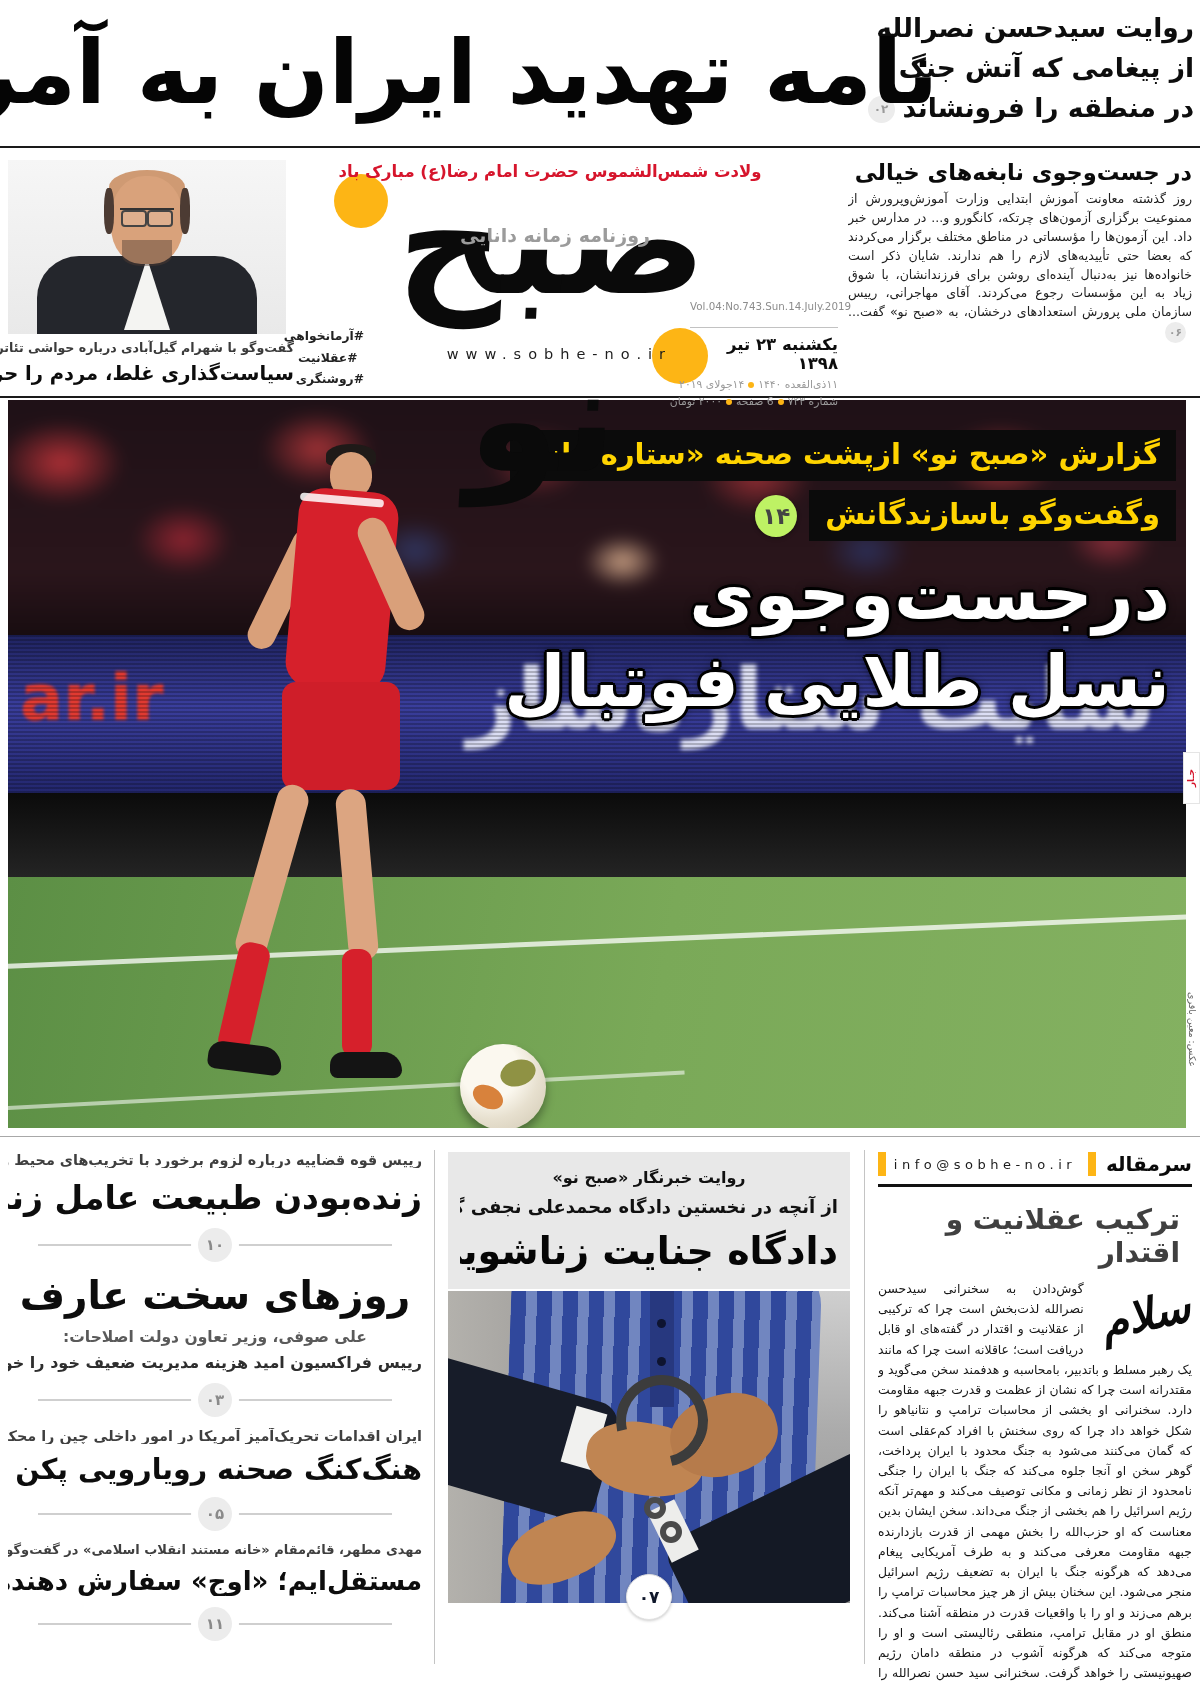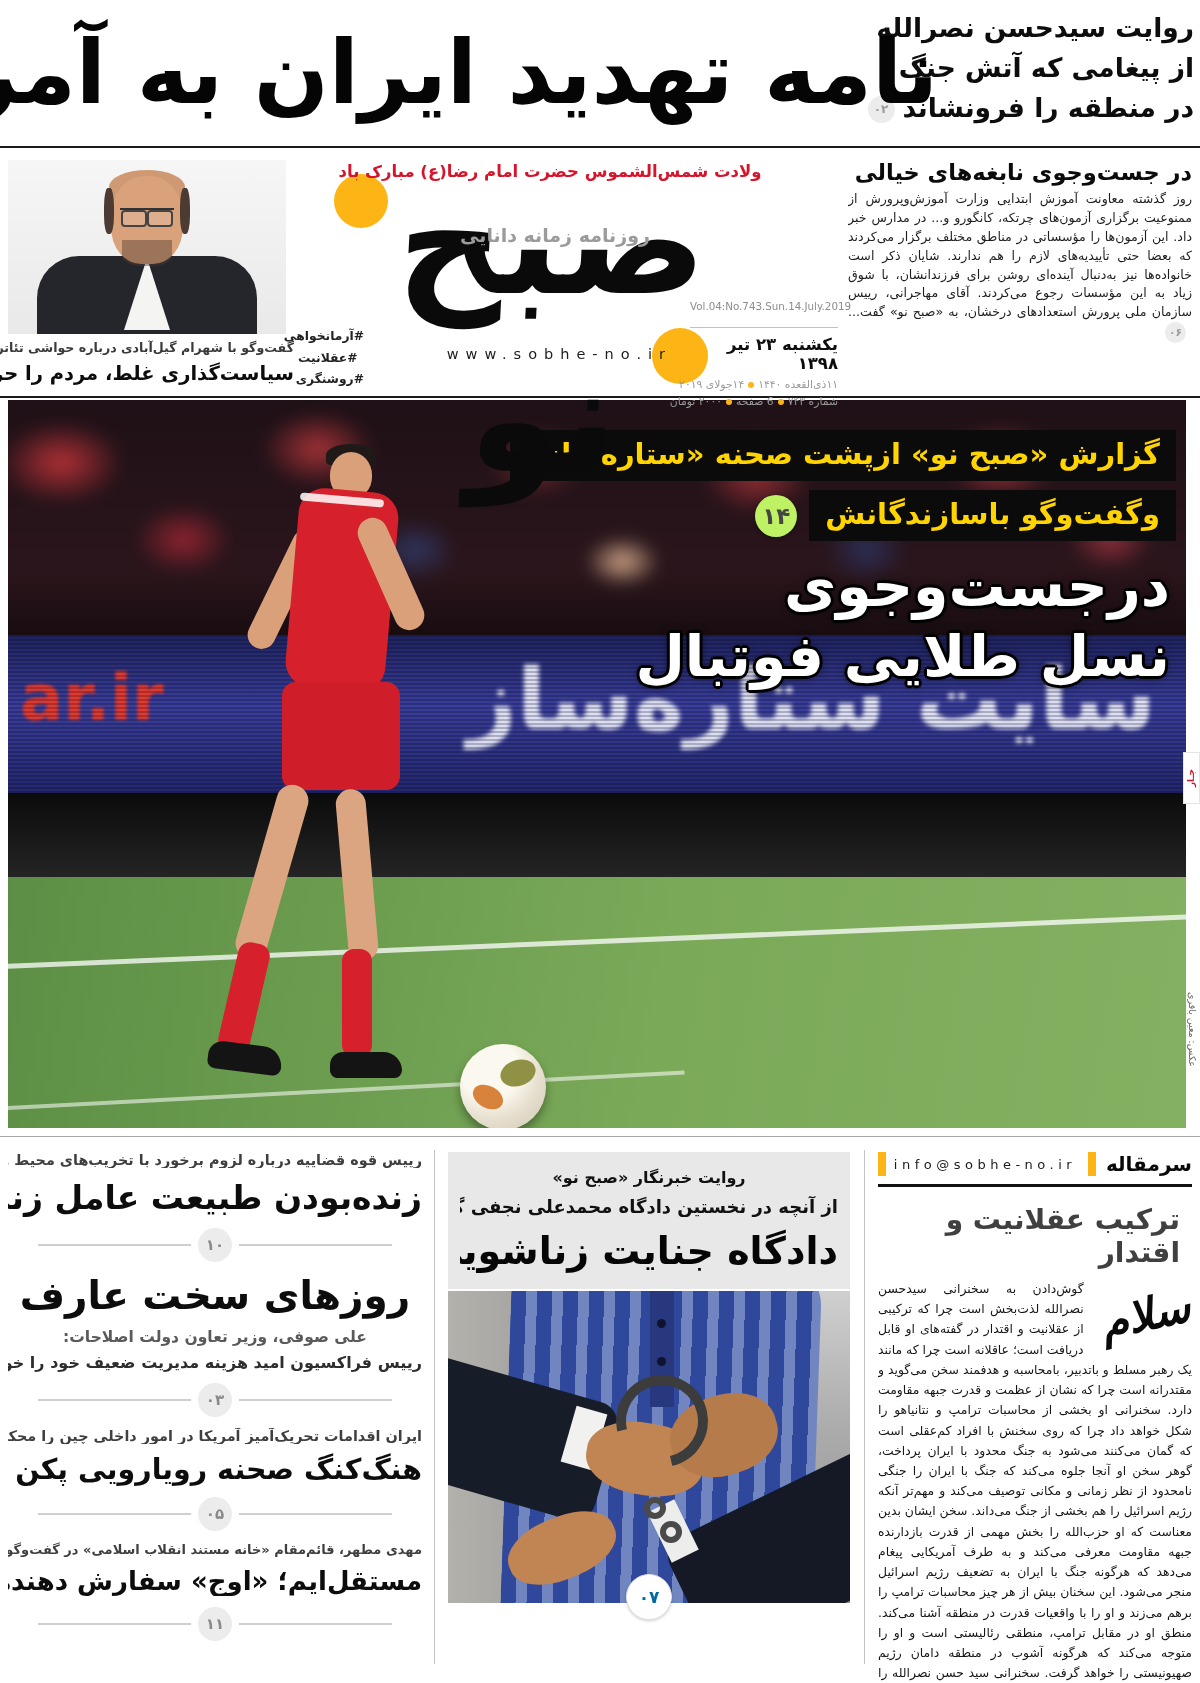--- a/index.html
+++ b/index.html
@@ -116,21 +116,21 @@
         background:radial-gradient(circle at 35% 30%,#fbf8ef 0 35%,#e7e0cf 60%,#cfc6b0);box-shadow:0 6px 10px rgba(0,0,0,.35);}
   .ball::before{content:"";position:absolute;left:12px;top:42px;width:32px;height:22px;border-radius:50%;background:#d8823c;transform:rotate(28deg);}
   .ball::after{content:"";position:absolute;right:10px;top:16px;width:36px;height:26px;border-radius:50%;background:#8f9244;transform:rotate(-18deg);}
 
   .strip1{position:absolute;right:10px;top:30px;background:#0b0b0b;color:#ffd400;font-size:29px;font-weight:700;padding:7px 16px 10px;white-space:nowrap;}
   .striprow{position:absolute;right:10px;top:90px;display:flex;align-items:center;gap:12px;direction:rtl;}
   .strip2{background:#0b0b0b;color:#ffd400;font-size:29px;font-weight:700;padding:7px 16px 10px;white-space:nowrap;}
   .badge14{width:42px;height:42px;border-radius:50%;background:#bef264;color:#444;font-size:23px;font-weight:700;
            display:flex;align-items:center;justify-content:center;box-shadow:0 1px 4px rgba(0,0,0,.4);}
   .photo-headline{position:absolute;right:16px;top:152px;text-align:right;color:#fff;font-weight:700;line-height:1.22;
-        font-size:57px;letter-spacing:-1px;
+        font-size:71px;letter-spacing:-1px;
         text-shadow:2px 2px 0 #000,-2px 2px 0 #000,2px -2px 0 #000,-2px -2px 0 #000,3px 0 0 #000,-3px 0 0 #000,0 3px 0 #000,0 -3px 0 #000,0 0 10px rgba(0,0,0,.8);}
   .photo-headline span{display:block;}
   .credit{position:absolute;left:1187px;top:992px;writing-mode:vertical-rl;font-size:9.5px;color:#666;letter-spacing:1px;}
   .jar{position:absolute;left:1183px;top:752px;width:17px;height:52px;background:#fff;border:1px solid #e5e5e5;
        display:flex;align-items:center;justify-content:center;overflow:hidden;}
   .jar span{color:#d6152c;font-size:9px;font-weight:700;transform:rotate(-90deg);white-space:nowrap;}
 
   
   .hrule-bottom{position:absolute;left:0;top:1136px;width:1200px;height:1px;background:#a8a8a8;}
   .vdiv{position:absolute;top:1150px;width:1px;height:514px;background:#c4c4c4;}
@@ -167,21 +167,21 @@
   .cp-sleeveR{position:absolute;right:-58px;top:198px;width:230px;height:132px;border-radius:22px;background:#141925;transform:rotate(-26deg);}
   .cp-cuffR{position:absolute;right:162px;top:212px;width:30px;height:56px;background:#ededeb;transform:rotate(-26deg);}
   .cp-hand1{position:absolute;left:138px;top:132px;width:118px;height:72px;border-radius:46%;background:#c08552;transform:rotate(9deg);}
   .cp-hand2{position:absolute;left:222px;top:104px;width:108px;height:80px;border-radius:46%;background:#b67b4b;transform:rotate(-16deg);}
   .cp-hand3{position:absolute;left:58px;top:226px;width:112px;height:62px;border-radius:46%;background:#c08552;transform:rotate(-22deg);}
   .cp-cuffarc{position:absolute;left:168px;top:84px;width:92px;height:92px;border:10px solid #3c3c3c;border-radius:50%;
               border-bottom-color:transparent;transform:rotate(32deg);}
   .cp-chain1{position:absolute;left:196px;top:206px;width:22px;height:22px;border:6px solid #4a4a4a;border-radius:50%;}
   .cp-chain2{position:absolute;left:212px;top:230px;width:22px;height:22px;border:6px solid #4a4a4a;border-radius:50%;}
   .badge07{position:absolute;left:50%;bottom:-17px;transform:translateX(-50%);width:46px;height:46px;border-radius:50%;
-           background:#fff;border:1px solid #e2e2e2;color:#0369a1;font-size:17px;font-weight:700;
+           background:#fff;border:1px solid #e2e2e2;color:#0f172a;font-size:17px;font-weight:700;
            display:flex;align-items:center;justify-content:center;box-shadow:0 1px 3px rgba(0,0,0,.2);z-index:2;}
 
   .col-right{position:absolute;left:878px;top:1152px;width:314px;}
   .ed-head{display:flex;direction:rtl;align-items:center;border-bottom:3px solid #111;padding-bottom:8px;}
   .ed-label{font-size:20px;font-weight:700;color:#0a0a0a;}
   .ybar{width:8px;height:24px;background:#fdb515;}
   .ybar-r{margin:0 10px 0 4px;}
   .ed-email{flex:1;direction:ltr;text-align:center;font-size:13px;letter-spacing:4.5px;color:#1c1c1c;white-space:nowrap;overflow:hidden;}
   .ed-headline{font-size:28px;font-weight:700;margin:16px 12px 10px;text-align:right;letter-spacing:-1px;color:#404040;}
   .ed-bodywrap{max-height:428px;overflow:hidden;}

